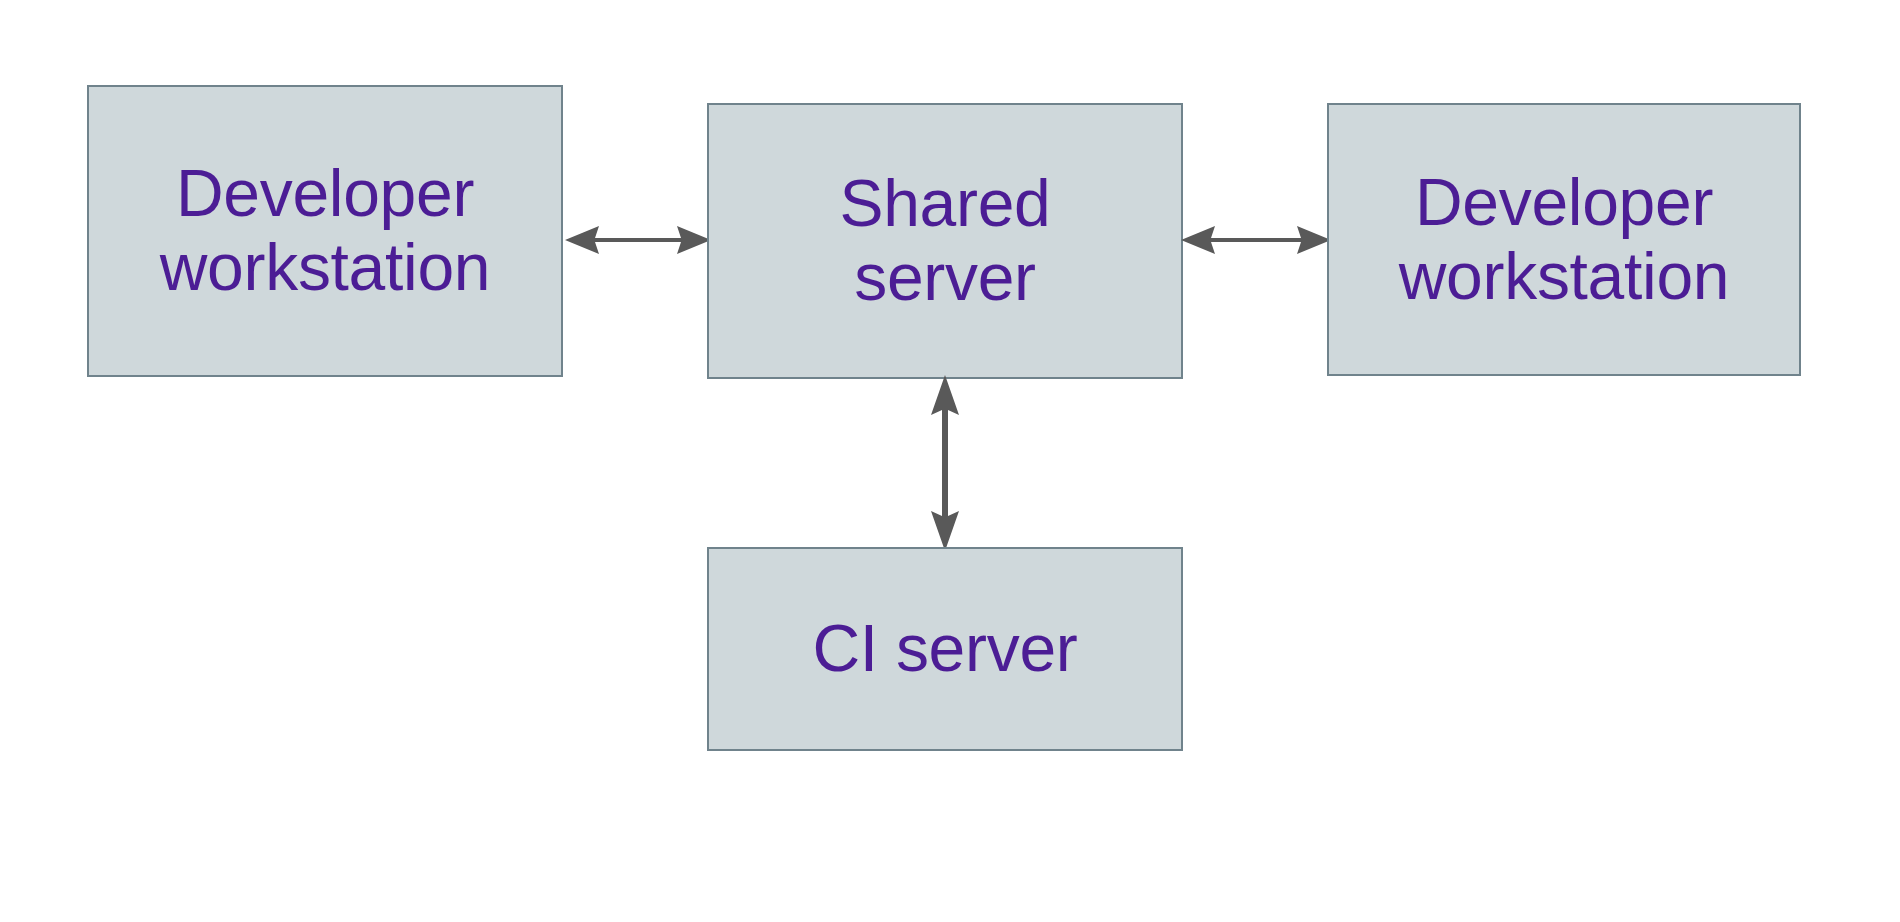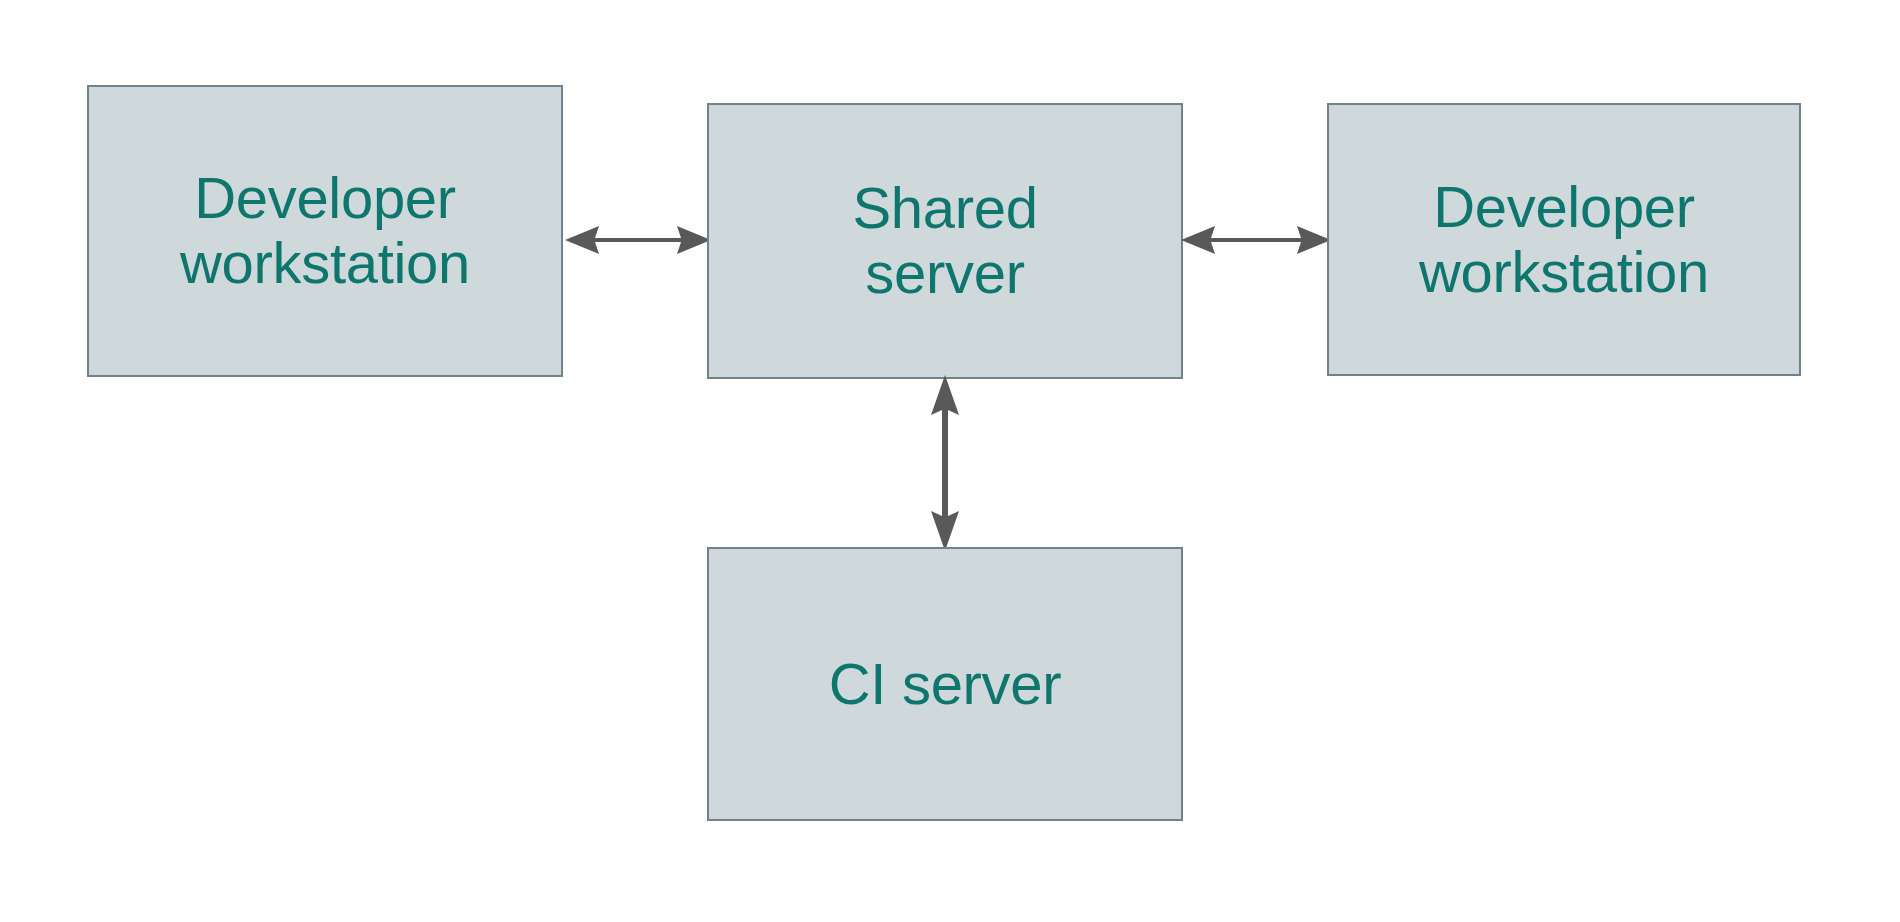--- a/index.html
+++ b/index.html
@@ -23,23 +23,23 @@
     box-sizing: border-box;
     background: #cfd8db;
     border: 2px solid #70838c;
     display: flex;
     align-items: center;
     justify-content: center;
     text-align: center;
   }
   .node-label {
     display: block;
-    color: #0f766e;
+    color: #4c1d95;
     font-family: "Liberation Sans", sans-serif;
-    font-size: 58px;
+    font-size: 66px;
     line-height: 1.12;
     font-weight: 400;
     letter-spacing: -0.3px;
     white-space: pre-line;
     padding: 0 4px;
   }
   
   #node-dev-left {
     left: 87px;
     top: 85px;
@@ -55,21 +55,21 @@
   #node-dev-right {
     left: 1327px;
     top: 103px;
     width: 474px;
     height: 273px;
   }
   #node-ci-server {
     left: 707px;
     top: 547px;
     width: 476px;
-    height: 274px;
+    height: 204px;
   }
   #node-dev-right .node-label {
     padding: 0 0px;
   }
   .connector {
     position: absolute;
     pointer-events: none;
   }
   #edge-left-cache {
     left: 565px;

